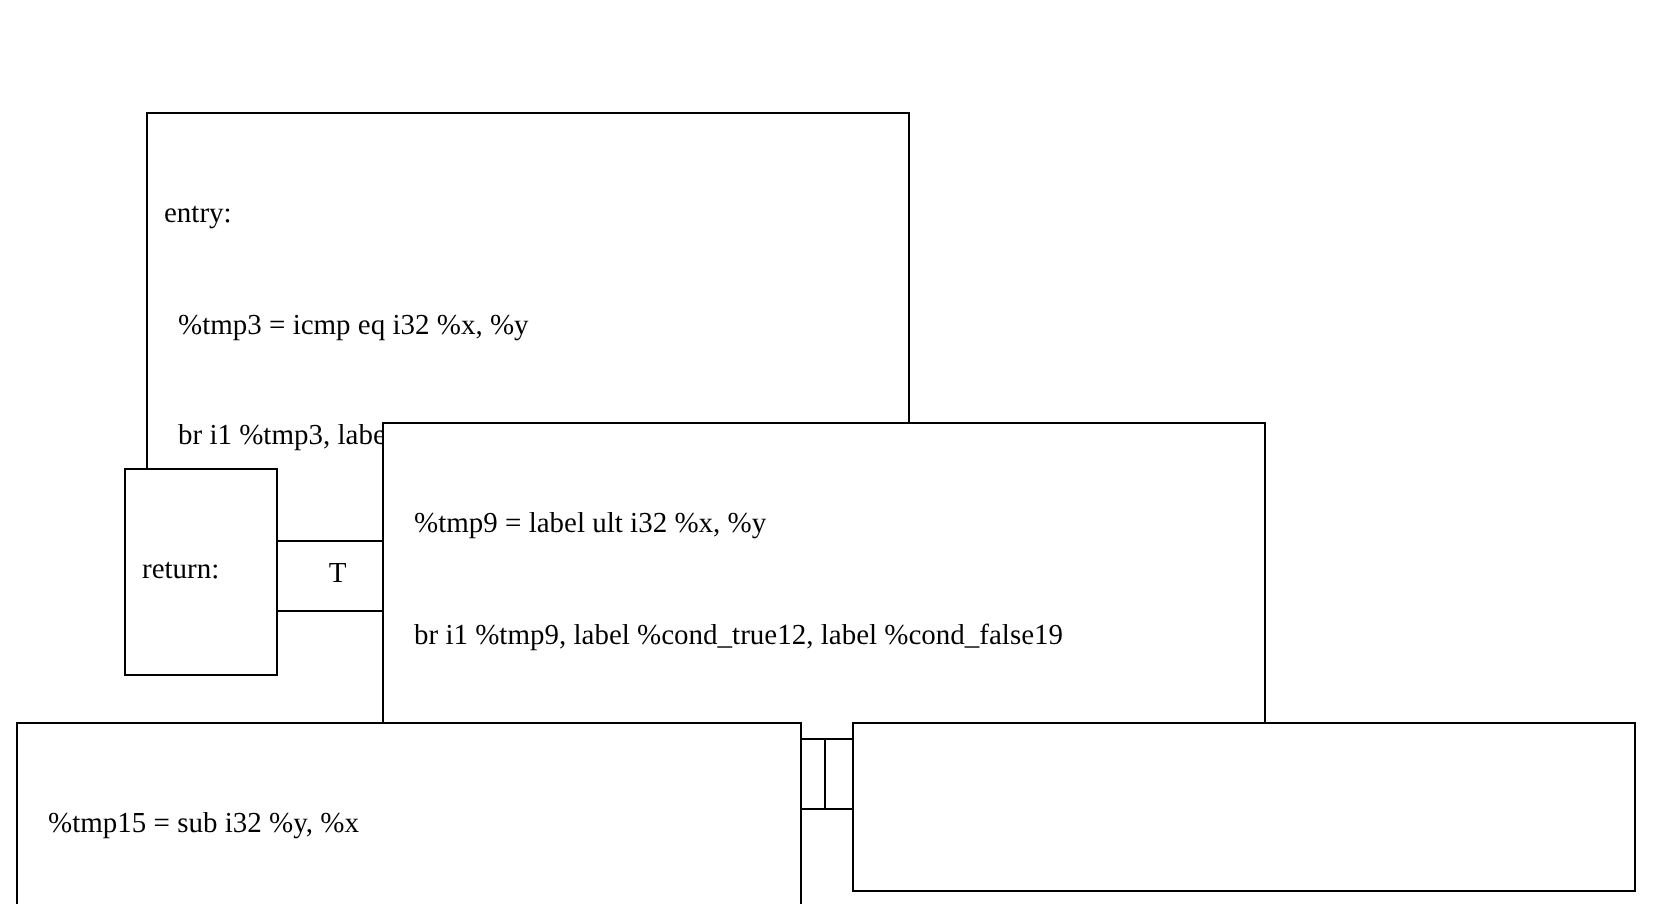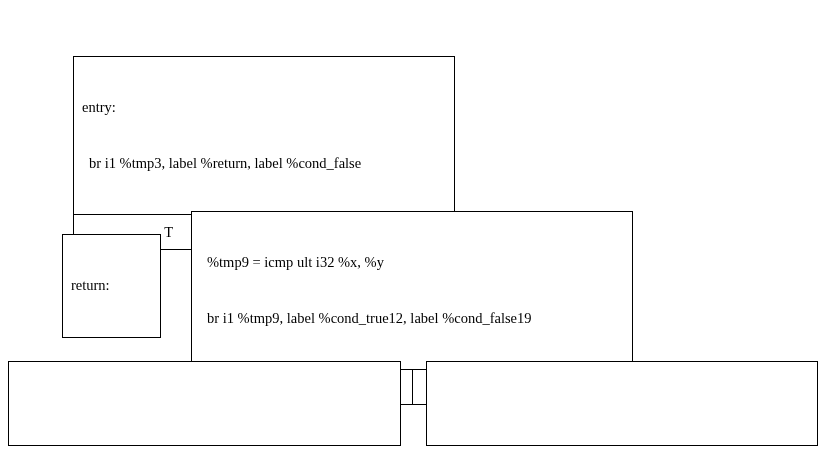--- a/index.html
+++ b/index.html
@@ -64,21 +64,21 @@
   .caption {
     position: absolute;
     left: 0;
     width: 828px;
     text-align: center;
     font-size: 14.5px;
   }
 
   
   #node-entry      { left: 73px;  top: 8px;   width: 382px; }
-  #node-return     { left: 62px;  top: 186px; width: 99px;  }
+  #node-return     { left: 62px;  top: 186px; width: 77px;  }
   #node-cond-false { left: 191px; top: 163px; width: 442px; }
   #node-cond-true12{ left: 8px;   top: 313px; width: 393px; }
   #node-cond-false19{left: 426px; top: 313px; width: 392px; }
   #diagram-caption { top: 424px; }
 </style>
 </head>
 <body>
 
 <div id="canvas">
 
@@ -94,47 +94,49 @@
     <line x1="344" y1="113" x2="388" y2="159" stroke="#000000" stroke-width="1.4" marker-end="url(#arrowhead)"></line>
 
     <line x1="310" y1="272" x2="259" y2="309" stroke="#000000" stroke-width="1.4" marker-end="url(#arrowhead)"></line>
 
     <line x1="538" y1="272" x2="583" y2="309" stroke="#000000" stroke-width="1.4" marker-end="url(#arrowhead)"></line>
   </svg>
 
   <div class="node" id="node-entry">
     <div class="node-body">
       <span class="lbl">entry:</span>
+      <span class="ins">%tmp3 = icmp eq i32 %x, %y</span>
       <span class="ins">br i1 %tmp3, label %return, label %cond_false</span>
     </div>
     <div class="ports">
       <div class="port">T</div>
       <div class="port">F</div>
     </div>
   </div>
 
   <div class="node" id="node-return">
     <div class="node-body">
       <span class="lbl">return:</span>
     </div>
   </div>
 
   <div class="node" id="node-cond-false">
     <div class="node-body">
-      <span class="ins">%tmp9 = icmp ult i32 %x, %y</span>
+      <span class="ins">%tmp9 = label ult i32 %x, %y</span>
       <span class="ins">br i1 %tmp9, label %cond_true12, label %cond_false19</span>
     </div>
     <div class="ports">
       <div class="port">T</div>
       <div class="port">F</div>
     </div>
   </div>
 
   <div class="node" id="node-cond-true12">
     <div class="node-body">
+      <span class="ins">%tmp15 = sub i32 %y, %x</span>
       
       
     </div>
   </div>
 
   <div class="node" id="node-cond-false19">
     <div class="node-body">
       
       
     </div>

